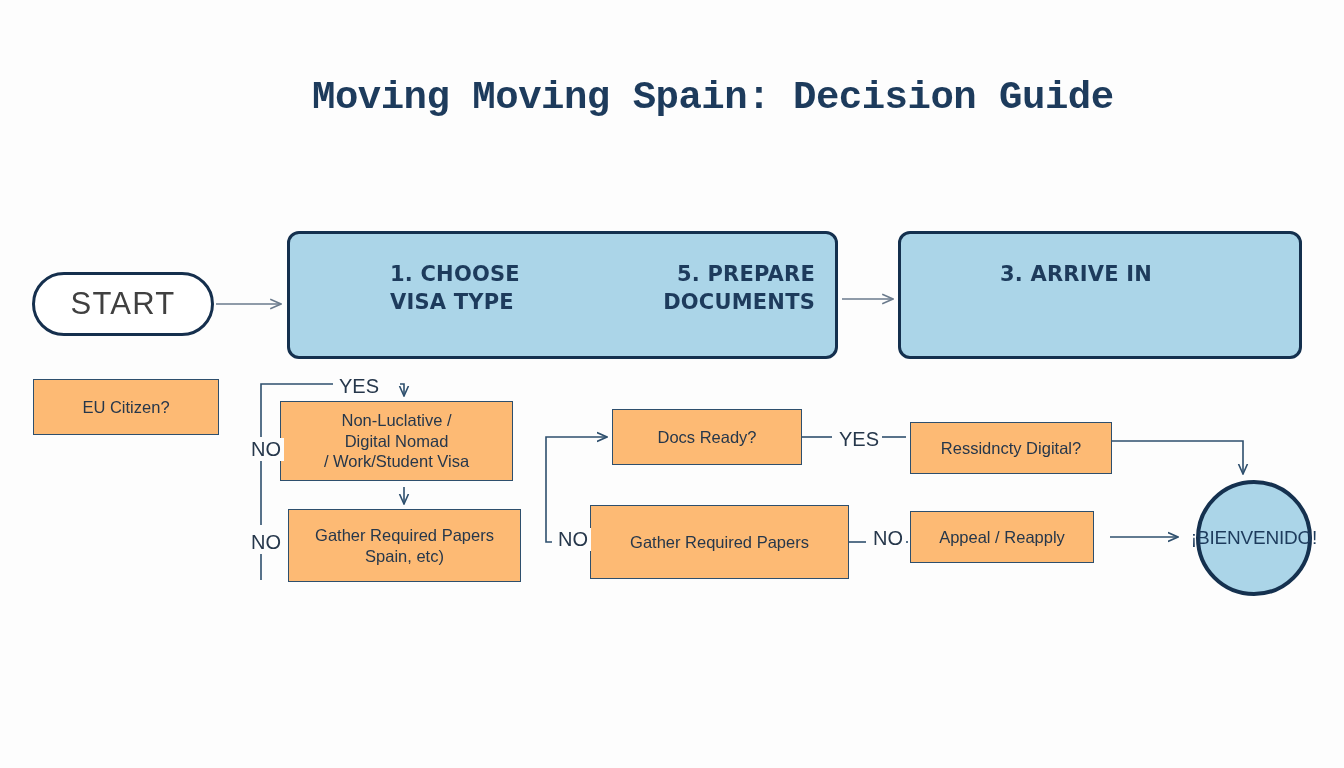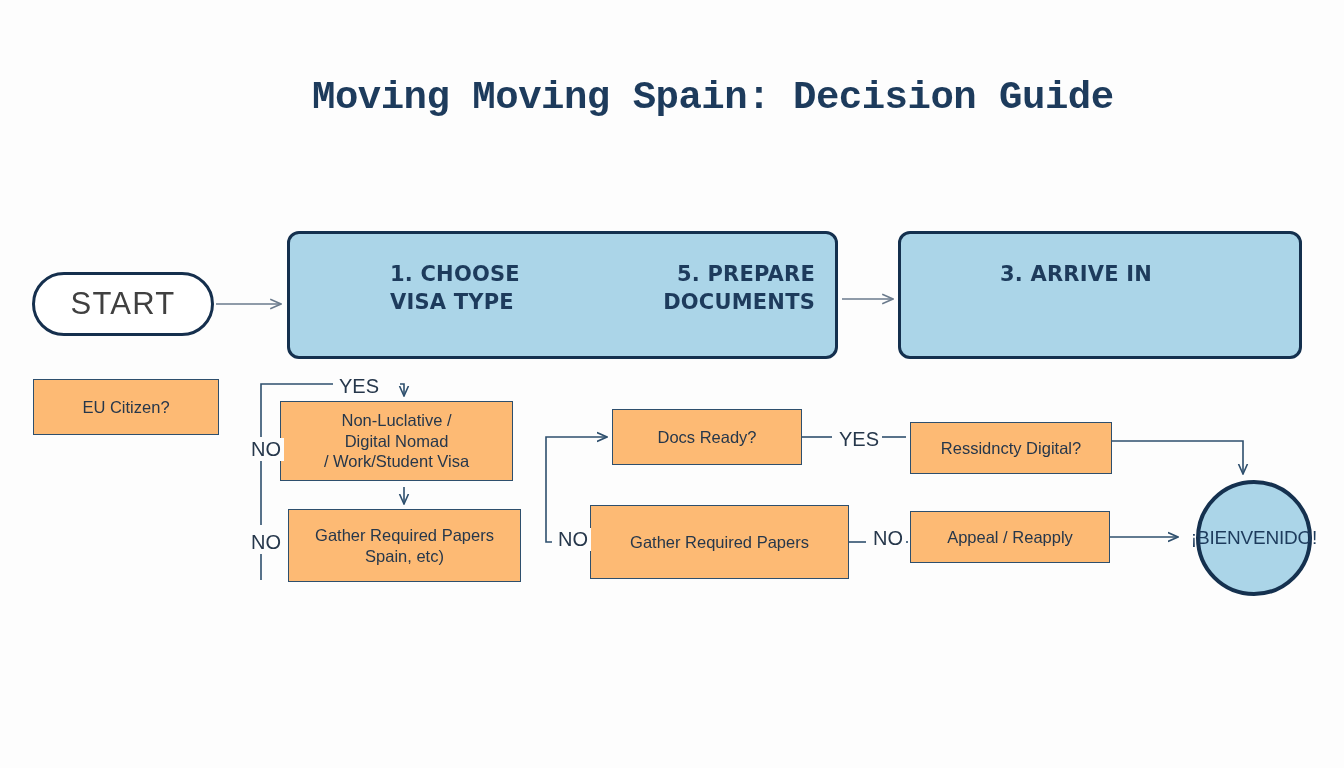--- a/index.html
+++ b/index.html
@@ -83,21 +83,21 @@
     font-size: 16.5px;
     line-height: 1.24;
     padding: 7px 6px;
   }
   #box-eu        { left: 33px;  top: 379px; width: 186px; height: 56px; }
   #box-visa      { left: 280px; top: 401px; width: 233px; height: 80px; }
   #box-gather1   { left: 288px; top: 509px; width: 233px; height: 73px; }
   #box-docs      { left: 612px; top: 409px; width: 190px; height: 56px; }
   #box-gather2   { left: 590px; top: 505px; width: 259px; height: 74px; }
   #box-residency { left: 910px; top: 422px; width: 202px; height: 52px; }
-  #box-appeal    { left: 910px; top: 511px; width: 200px; height: 52px; }
+  #box-appeal    { left: 910px; top: 511px; width: 184px; height: 52px; }
 
   
   #circle-welcome {
     left: 1184px; top: 480px;
     width: 116px; height: 116px;
     border-radius: 50%;
     background: #abd5e8;
     border: 4px solid #15314f;
     display: flex; align-items: center; justify-content: center; margin-left: 12px;
   }

